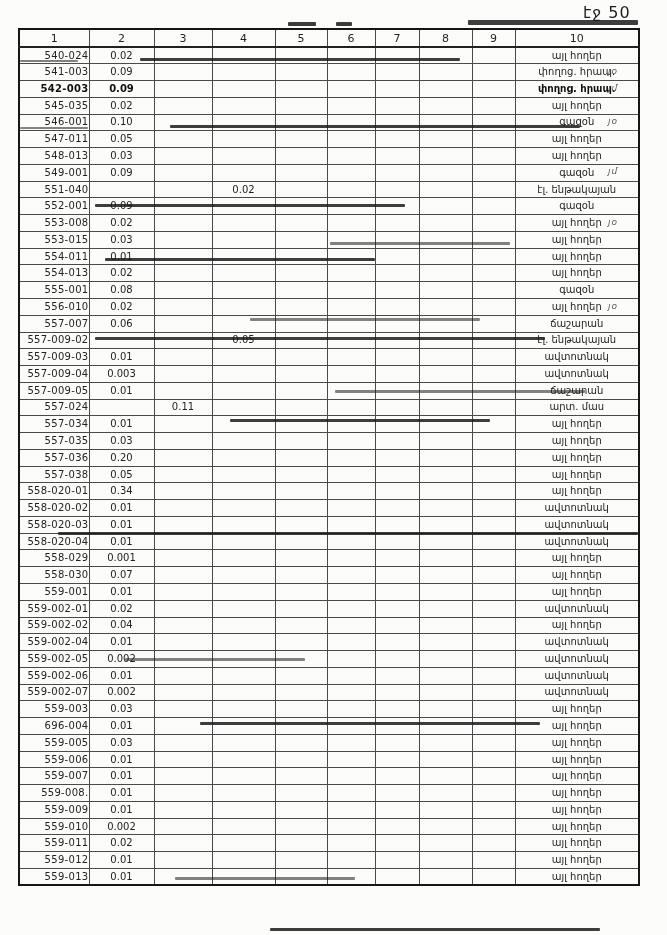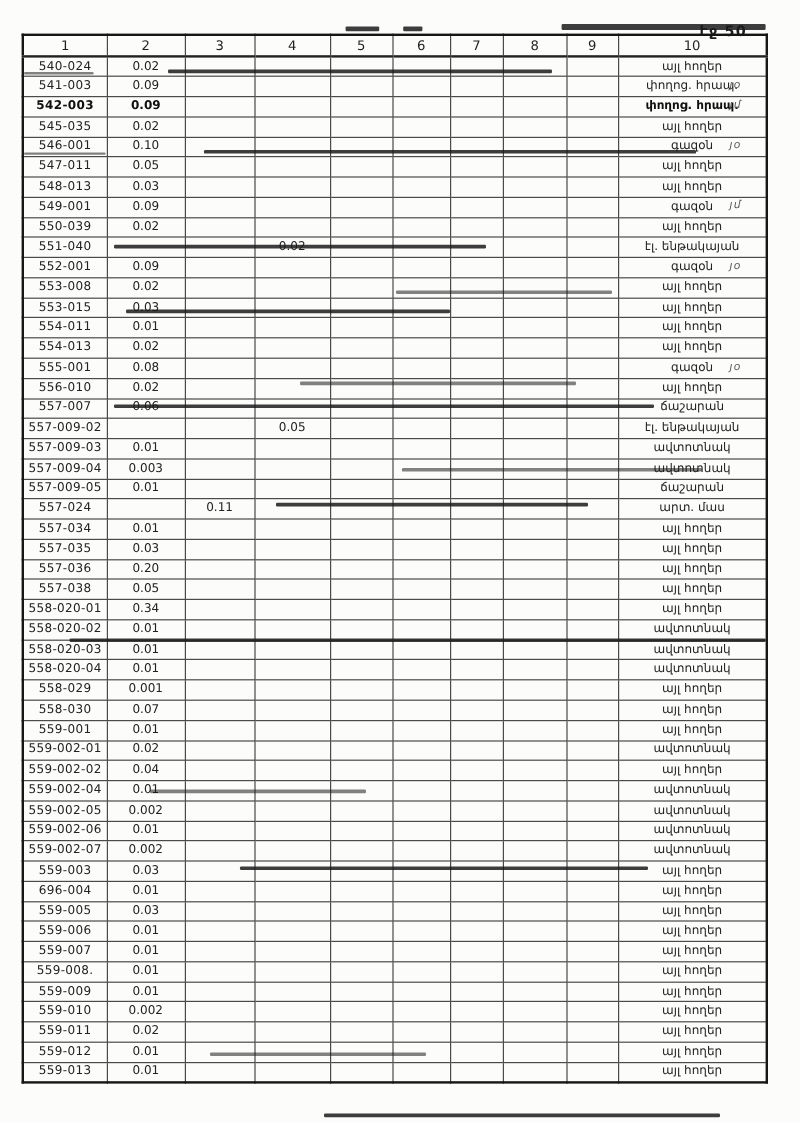--- a/index.html
+++ b/index.html
@@ -4,39 +4,39 @@
 <style>
   html,body{margin:0;padding:0;}
   body{
     width:667px;height:935px;position:relative;overflow:hidden;
     background:#fcfcfb;
     font-family:"DejaVu Sans","Liberation Sans",sans-serif;
     color:#262626;
   }
   #page-label{
     position:absolute;top:3px;left:583px;
-    font-size:12px;font-weight:bold;letter-spacing:1px;color:#1c1c1c;margin-top:16px;
+    font-size:16px;font-weight:normal;letter-spacing:1px;color:#1c1c1c;
   }
   #scan-table{
     position:absolute;left:18px;top:28px;width:620px;
     border-collapse:collapse;table-layout:fixed;
     border:2px solid #161616;
   }
   #scan-table th,#scan-table td{
     border:1px solid #4a4a4a;
     padding:0;overflow:hidden;white-space:nowrap;
     font-size:10px;line-height:1;
     vertical-align:middle;
   }
   #scan-table th{
     height:16px;font-size:11px;font-weight:normal;text-align:center;
     border-bottom:2px solid #222;color:#1f1f1f;
   }
   #scan-table tbody tr{height:16.78px;}
-  td.c-code{text-align:center;padding-left:3px;letter-spacing:0.3px;color:#222;}
+  td.c-code{text-align:right;padding-left:3px;letter-spacing:0.3px;color:#222;}
   td.c-val{text-align:center;color:#222;}
   td.c-label{text-align:center;padding-left:4px;font-size:10.5px;color:#242424;}
   tr.emph td{font-weight:bold;color:#101010;}
   .margin-note{
     position:absolute;left:608px;width:40px;
     font-size:9px;color:#5a5a5a;font-style:italic;letter-spacing:1px;
   }
   .streak{position:absolute;background:#1b1b1b;opacity:0.85;border-radius:1px;}
   .streak.soft{opacity:0.55;}
 </style>
@@ -163,32 +163,20 @@
         <td class="c-val"></td>
         <td class="c-val"></td>
         <td class="c-val"></td>
         <td class="c-val"></td>
         <td class="c-val"></td>
         <td class="c-val"></td>
         <td class="c-val"></td>
         <td class="c-label">գազօն</td>
       </tr>
       <tr>
-        <td class="c-code">550-039</td>
-        <td class="c-val">0.02</td>
-        <td class="c-val"></td>
-        <td class="c-val"></td>
-        <td class="c-val"></td>
-        <td class="c-val"></td>
-        <td class="c-val"></td>
-        <td class="c-val"></td>
-        <td class="c-val"></td>
-        <td class="c-label">այլ հողեր</td>
-      </tr>
-      <tr>
         <td class="c-code">551-040</td>
         <td class="c-val"></td>
         <td class="c-val"></td>
         <td class="c-val">0.02</td>
         <td class="c-val"></td>
         <td class="c-val"></td>
         <td class="c-val"></td>
         <td class="c-val"></td>
         <td class="c-val"></td>
         <td class="c-label">էլ. ենթակայան</td>

